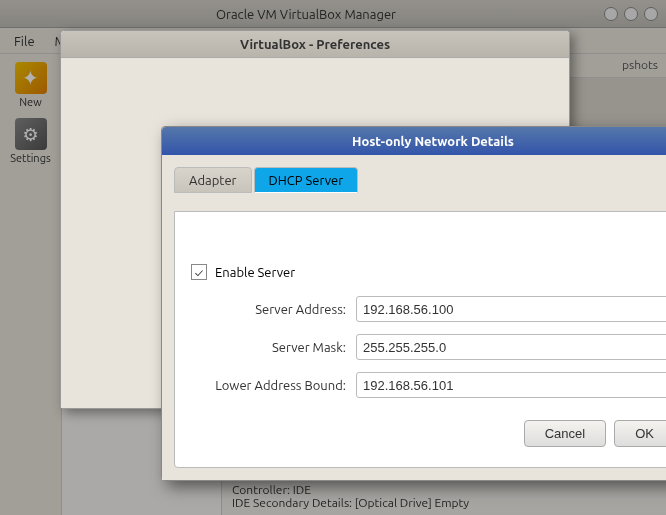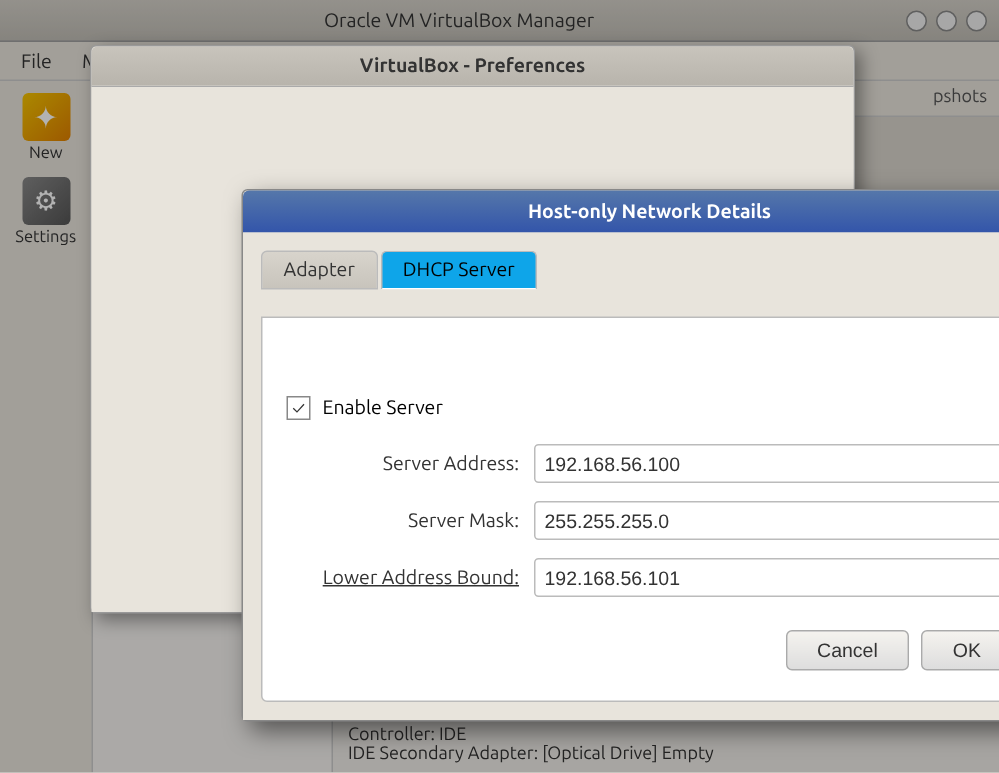--- a/index.html
+++ b/index.html
@@ -338,21 +338,20 @@
       margin-bottom: 12px;
     }
     .field-label {
       width: 165px;
       text-align: right;
       padding-right: 10px;
       font-size: 13px;
       color: #333;
     }
     .field-label.underline {
-      text-decoration: underline;
     }
     .field-input {
       flex: 1;
       height: 26px;
       border: 1px solid #bbb;
       border-radius: 3px;
       padding: 0 6px;
       font-size: 13px;
       background: white;
       color: #333;
@@ -444,21 +443,21 @@
       <span>pshots</span>
     </div>
 
     <div class="bottom-buttons">
       <button class="btn">Cancel</button>
       <button class="btn">OK</button>
     </div>
 
     <div class="bottom-info">
       <div>Controller: IDE</div>
-      <div>IDE Secondary Adapter:   [Optical Drive] Empty</div>
+      <div>IDE Secondary Details:   [Optical Drive] Empty</div>
     </div>
   </div>
 </div>
 
 <div class="preferences-overlay">
   <div class="preferences-dialog">
     <div class="dialog-title-bar">
       <span class="dialog-title-text">VirtualBox - Preferences</span>
     </div>
     <div style="height: 350px; background: #e8e4dc; position: relative;">

